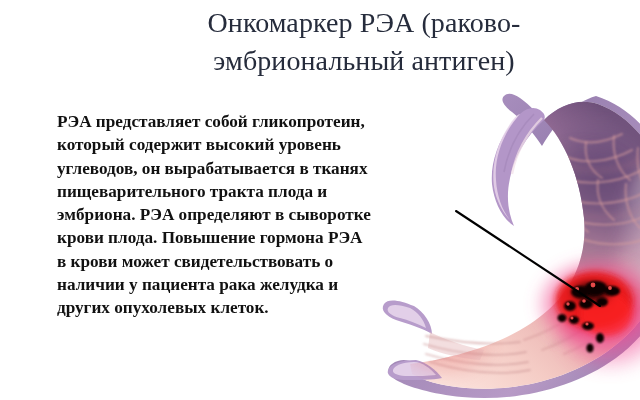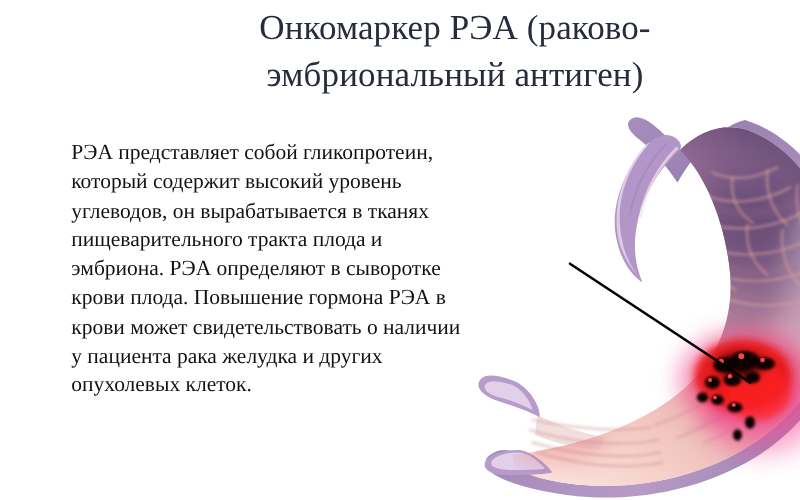--- a/index.html
+++ b/index.html
@@ -37,20 +37,21 @@
   .body-text {
     position: absolute;
     left: 13px;
     top: 110px;
     width: 315px;
     color: #111111;
     font-family: "Liberation Serif", "DejaVu Serif", serif;
     font-size: 17.2px;
     line-height: 23.3px;
     text-align: left;
+    font-weight: bold;
   }
 
   
   .callout {
     position: absolute;
     left: 336px;
     top: 148px;
     width: 160px;
     color: #0b0b0b;
     font-family: "Liberation Sans", "DejaVu Sans", sans-serif;

